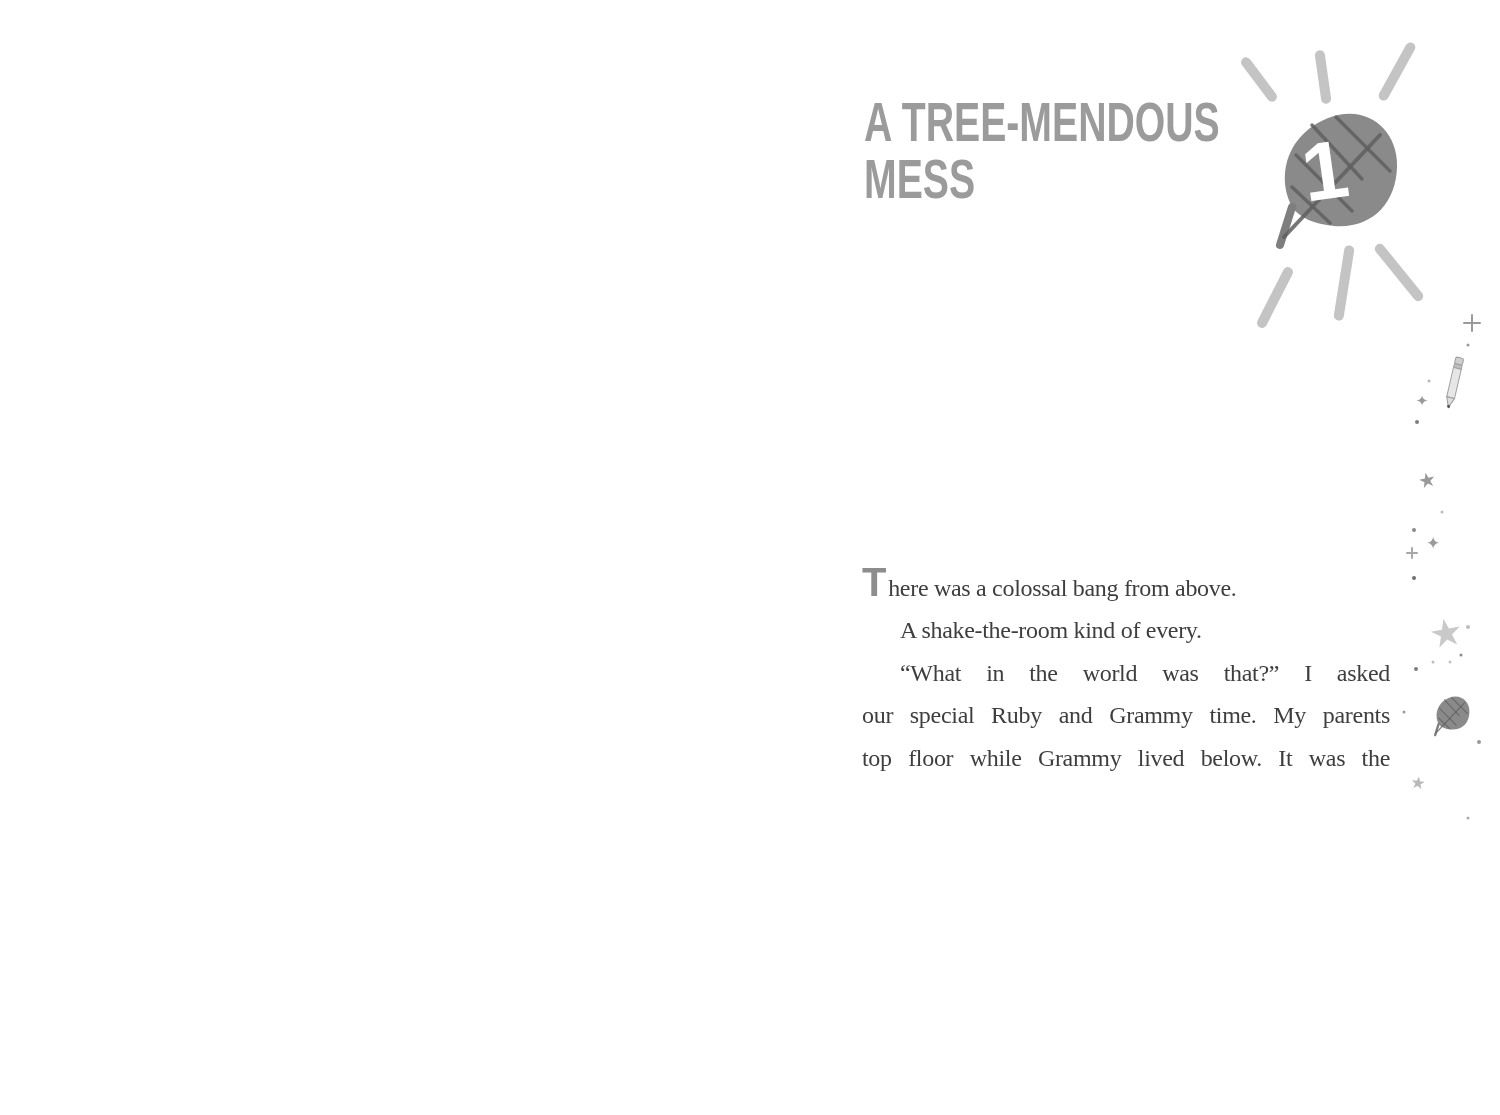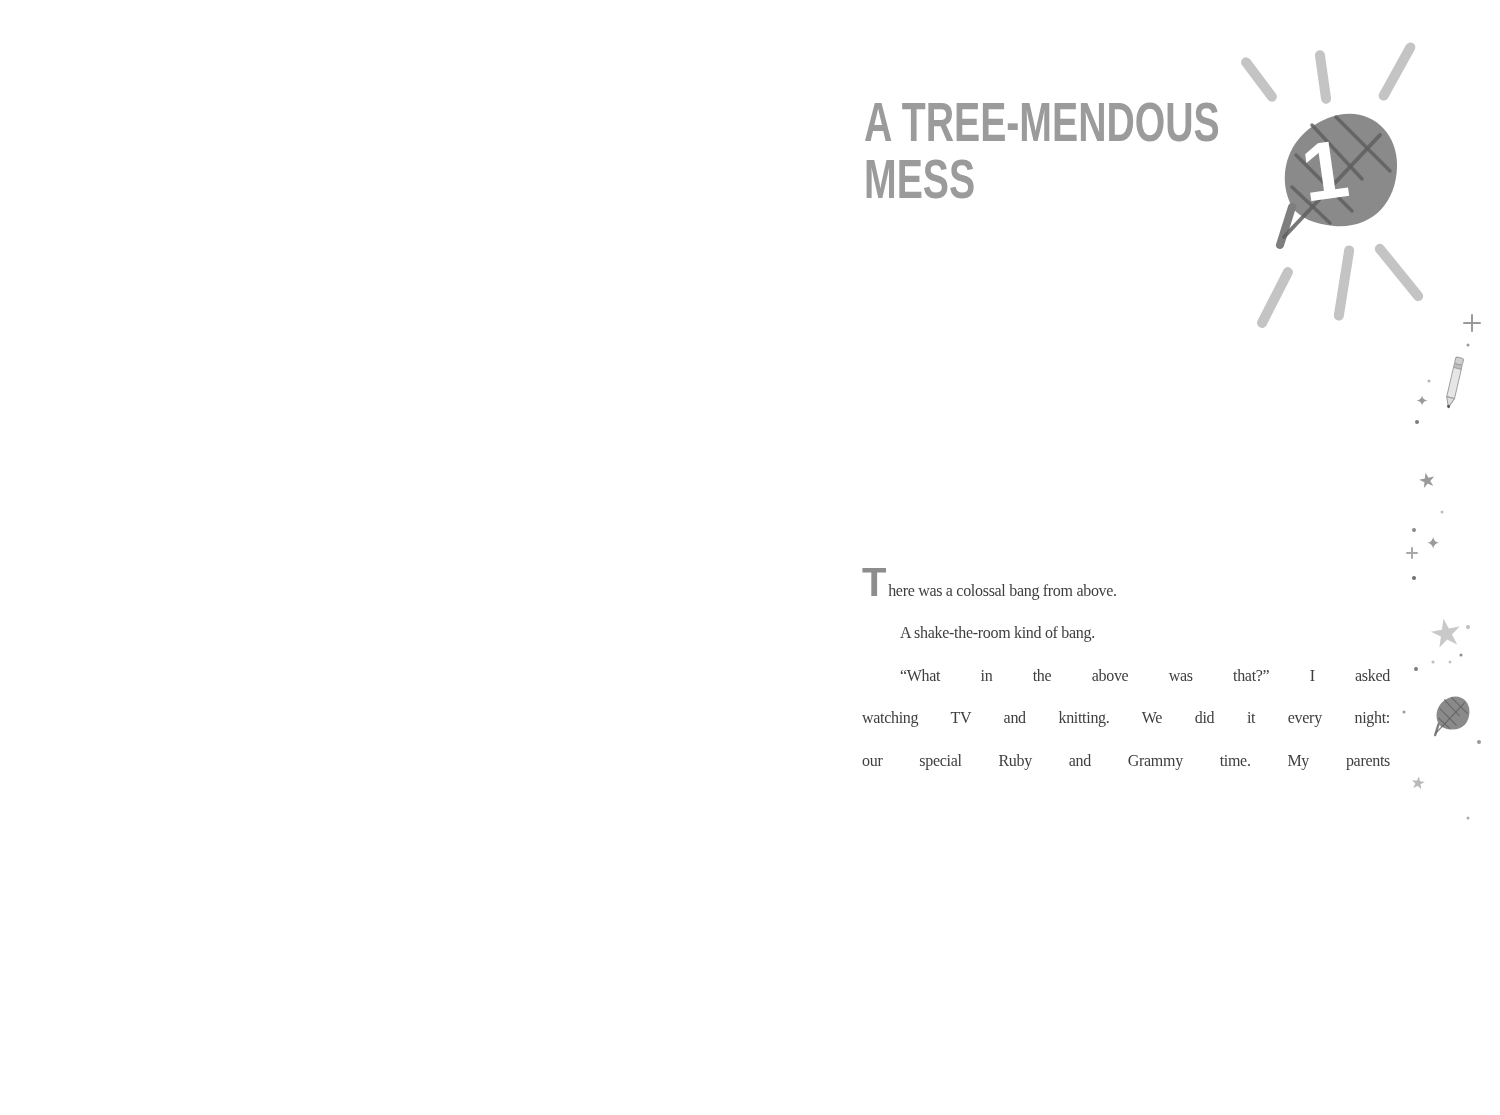--- a/index.html
+++ b/index.html
@@ -20,21 +20,21 @@
   .ray4{left:30px;top:224px;height:67px;transform:rotate(27deg);}
   .ray5{left:99px;top:205px;height:76px;transform:rotate(9deg);}
   .ray6{left:154px;top:197px;height:71px;transform:rotate(-39deg);}
   .big-leaf{position:absolute;left:30px;top:65px;}
   .leaf-blade{fill:var(--leaf_fill);}
   .leaf-stem{stroke:var(--leaf_stem);stroke-linecap:round;fill:none;}
   .leaf-vein{stroke:var(--leaf_vein);stroke-linecap:round;fill:none;opacity:.85;}
   .leaf-number{font-family:"Liberation Sans", sans-serif;font-weight:bold;fill:#ffffff;}
   
   .body-text{position:absolute;left:862px;top:566px;width:528px;
-    font-size:16px;line-height:42.4px;letter-spacing:-0.3px;color:var(--body_text);}
+    font-size:24px;line-height:42.4px;letter-spacing:-0.3px;color:var(--body_text);}
   .body-text .line{min-height:42.4px;}
   .body-text .line.j{text-align:justify;text-align-last:justify;}
   .body-text .line.ind{padding-left:38px;}
   .body-text .line.first::first-letter{
     font-family:"Liberation Sans", sans-serif;font-weight:bold;
     font-size:40px;line-height:0.8;color:var(--dropcap_gray);padding-right:2px;}
   
   .footer-leaf-left{position:absolute;left:1062px;top:1012px;transform:rotate(8deg);}
   .footer-leaf-right{position:absolute;left:1150px;top:1004px;transform:rotate(-140deg);}
   .page-number{position:absolute;left:1108px;top:1018px;width:36px;text-align:center;
@@ -94,24 +94,24 @@
     <div class="ray ray5"></div>
     <div class="ray ray6"></div>
     <svg class="big-leaf" width="135" height="150" viewBox="0 0 135 150">
       <use href="#roundleaf"></use>
       <text class="leaf-number" x="54" y="94" font-size="82" text-anchor="middle" transform="rotate(-8 54 60)">1</text>
     </svg>
   </div>
 
   <div class="body-text">
       <div class="line first">There was a colossal bang from above.</div>
-      <div class="line ind">A shake-the-room kind of bang.</div>
-      <div class="line j ind">“What in the above was that?” I asked</div>
-      <div class="line j">watching TV and knitting. We did it every night:</div>
+      <div class="line ind">A shake-the-room kind of every.</div>
+      <div class="line j ind">“What in the world was that?” I asked</div>
       <div class="line j">our special Ruby and Grammy time. My parents</div>
+      <div class="line j">top floor while Grammy lived below. It was the</div>
     </div>
 
   <svg class="footer-leaf-left" width="24" height="42" viewBox="0 0 36 56">
     <use href="#narrowleaf"></use>
   </svg>
   <span class="page-number">1</span>
   <svg class="footer-leaf-right" width="26" height="44" viewBox="0 0 36 56">
     <use href="#narrowleaf"></use>
   </svg>
 

